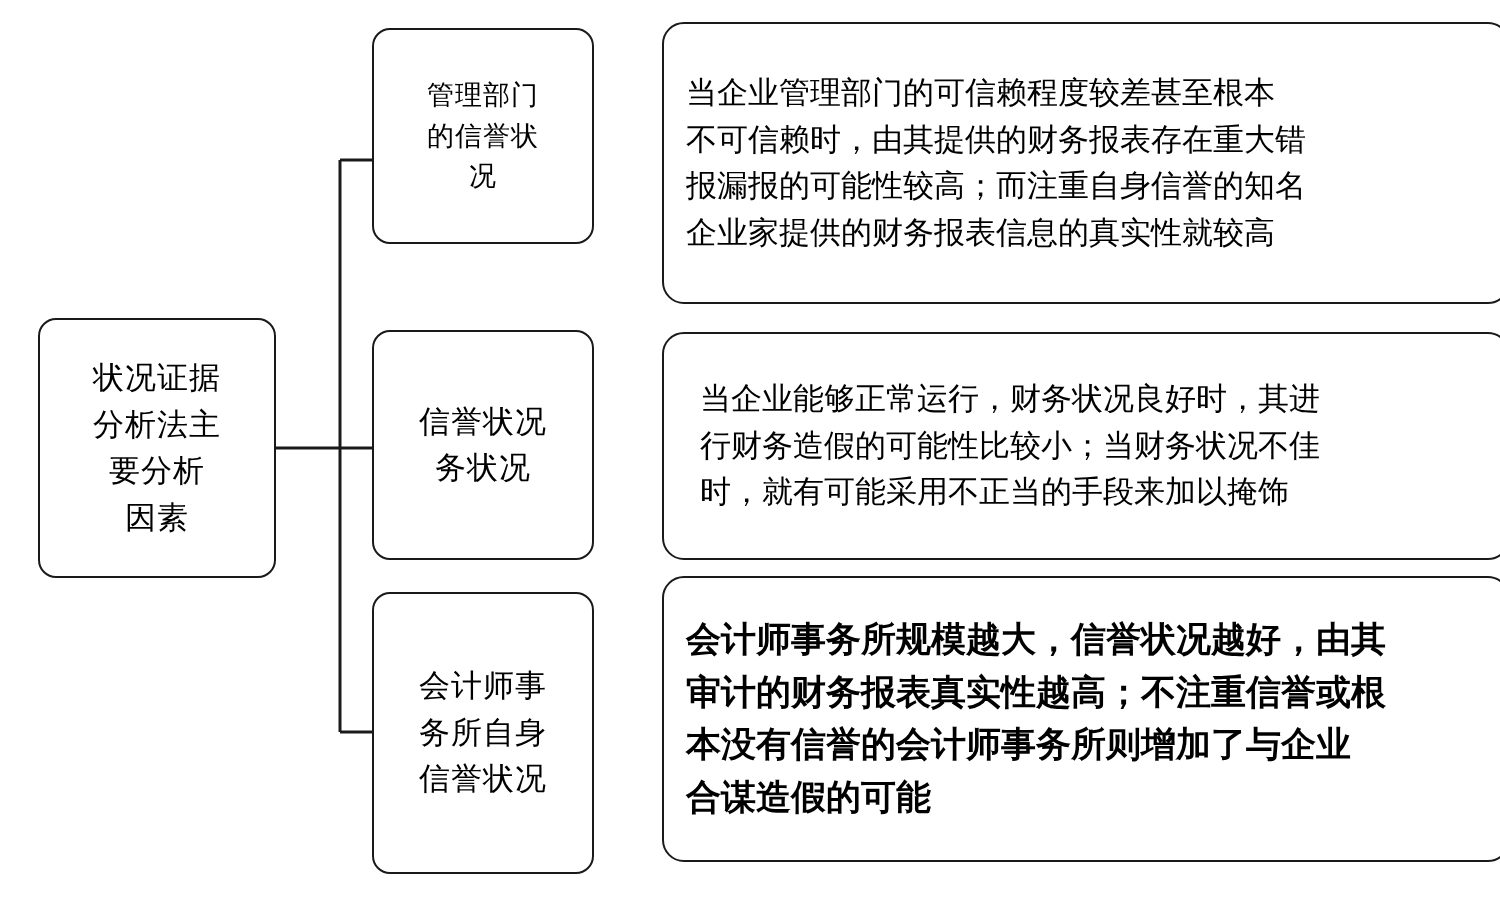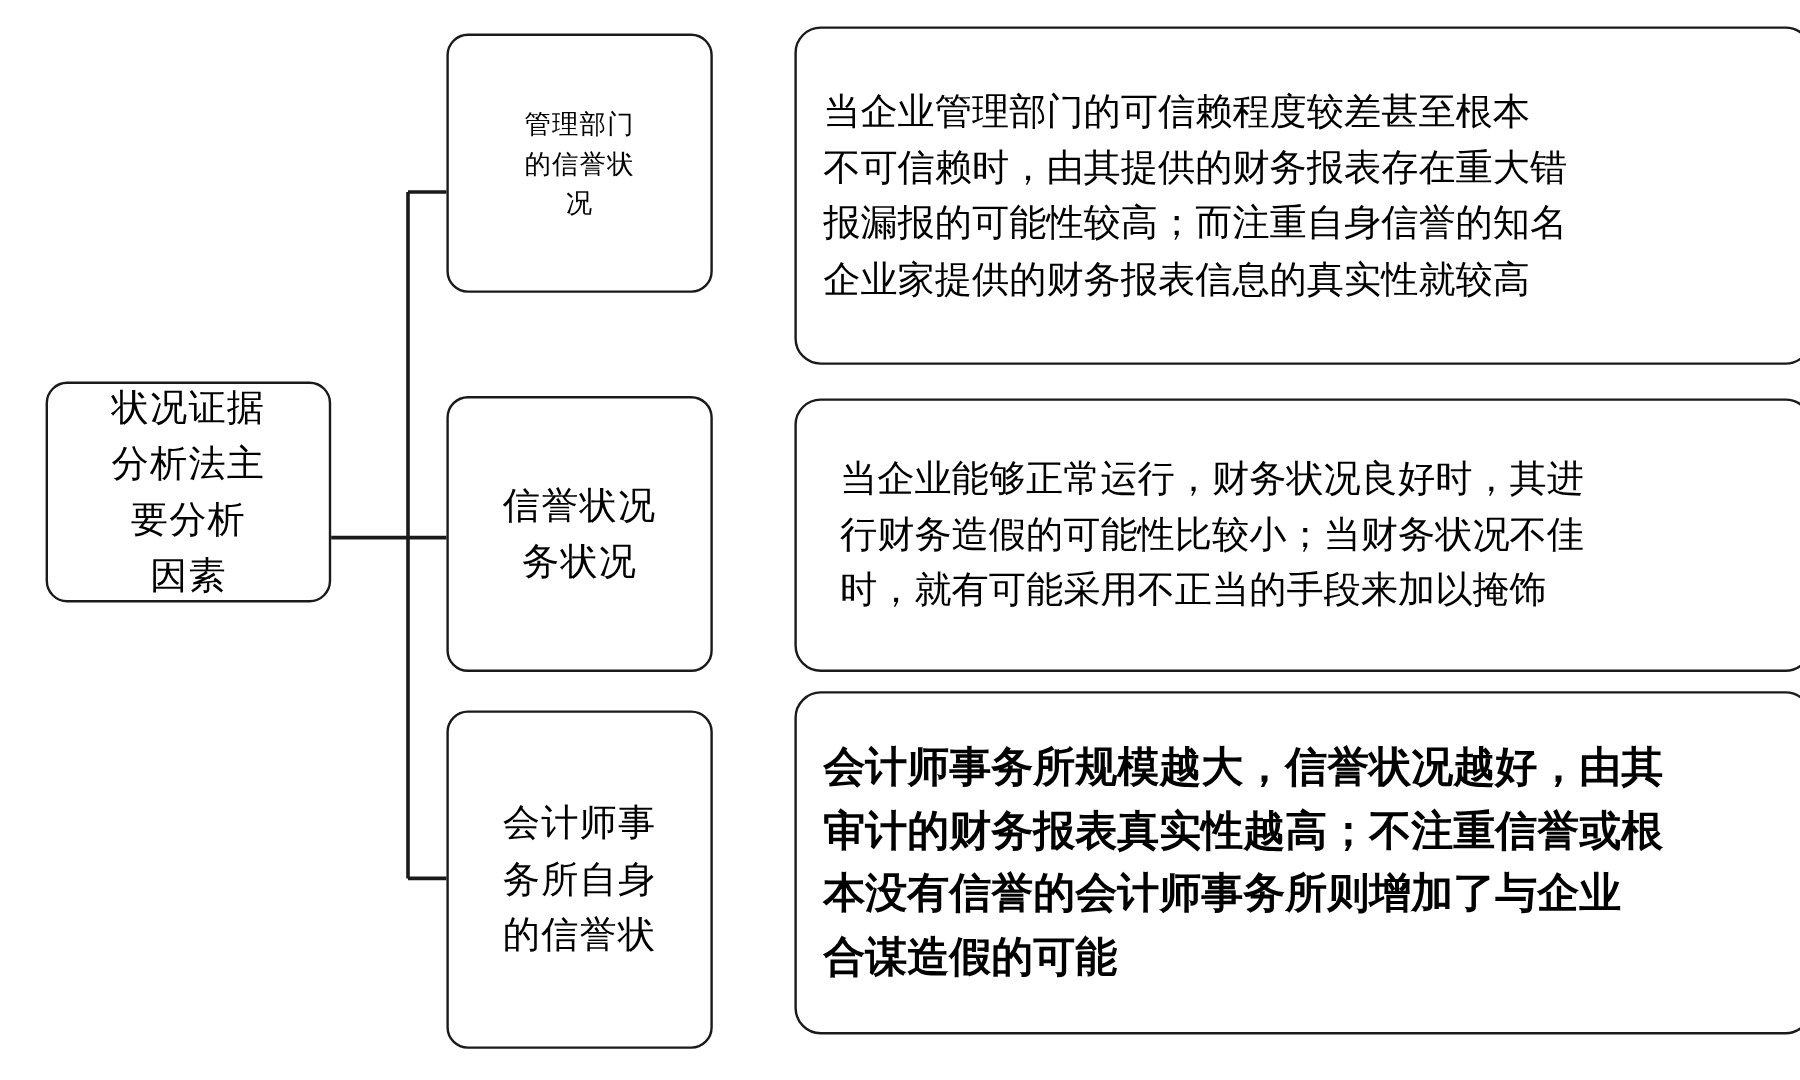--- a/index.html
+++ b/index.html
@@ -39,30 +39,30 @@
   }
   .node.desc .node-text {
     text-align: left;
     white-space: pre-line;
     padding: 0 14px 0 22px;
   }
   #root-node {
     left: 38px;
     top: 318px;
     width: 238px;
-    height: 184px;
+    height: 260px;
     font-size: 31px;
     letter-spacing: 1px;
   }
   #cat-node-0 {
     left: 372px;
     top: 28px;
     width: 222px;
     height: 216px;
-    font-size: 22px;
+    font-size: 27px;
     letter-spacing: 1px;
   }
   #cat-node-1 {
     left: 372px;
     top: 330px;
     width: 222px;
     height: 230px;
     font-size: 31px;
     letter-spacing: 1px;
   }
@@ -147,21 +147,21 @@
   </div>
   <div class="node desc" id="desc-node-1">
     <span class="node-text">当企业能够正常运行，财务状况良好时，其进
 行财务造假的可能性比较小；当财务状况不佳
 时，就有可能采用不正当的手段来加以掩饰</span>
   </div>
 
   <div class="node" id="cat-node-2">
     <span class="node-text">会计师事
 务所自身
-的信誉状</span>
+信誉状况</span>
   </div>
   <div class="node desc" id="desc-node-2">
     <span class="node-text">会计师事务所规模越大，信誉状况越好，由其
 审计的财务报表真实性越高；不注重信誉或根
 本没有信誉的会计师事务所则增加了与企业
 合谋造假的可能</span>
   </div>
 
 </div>
 

